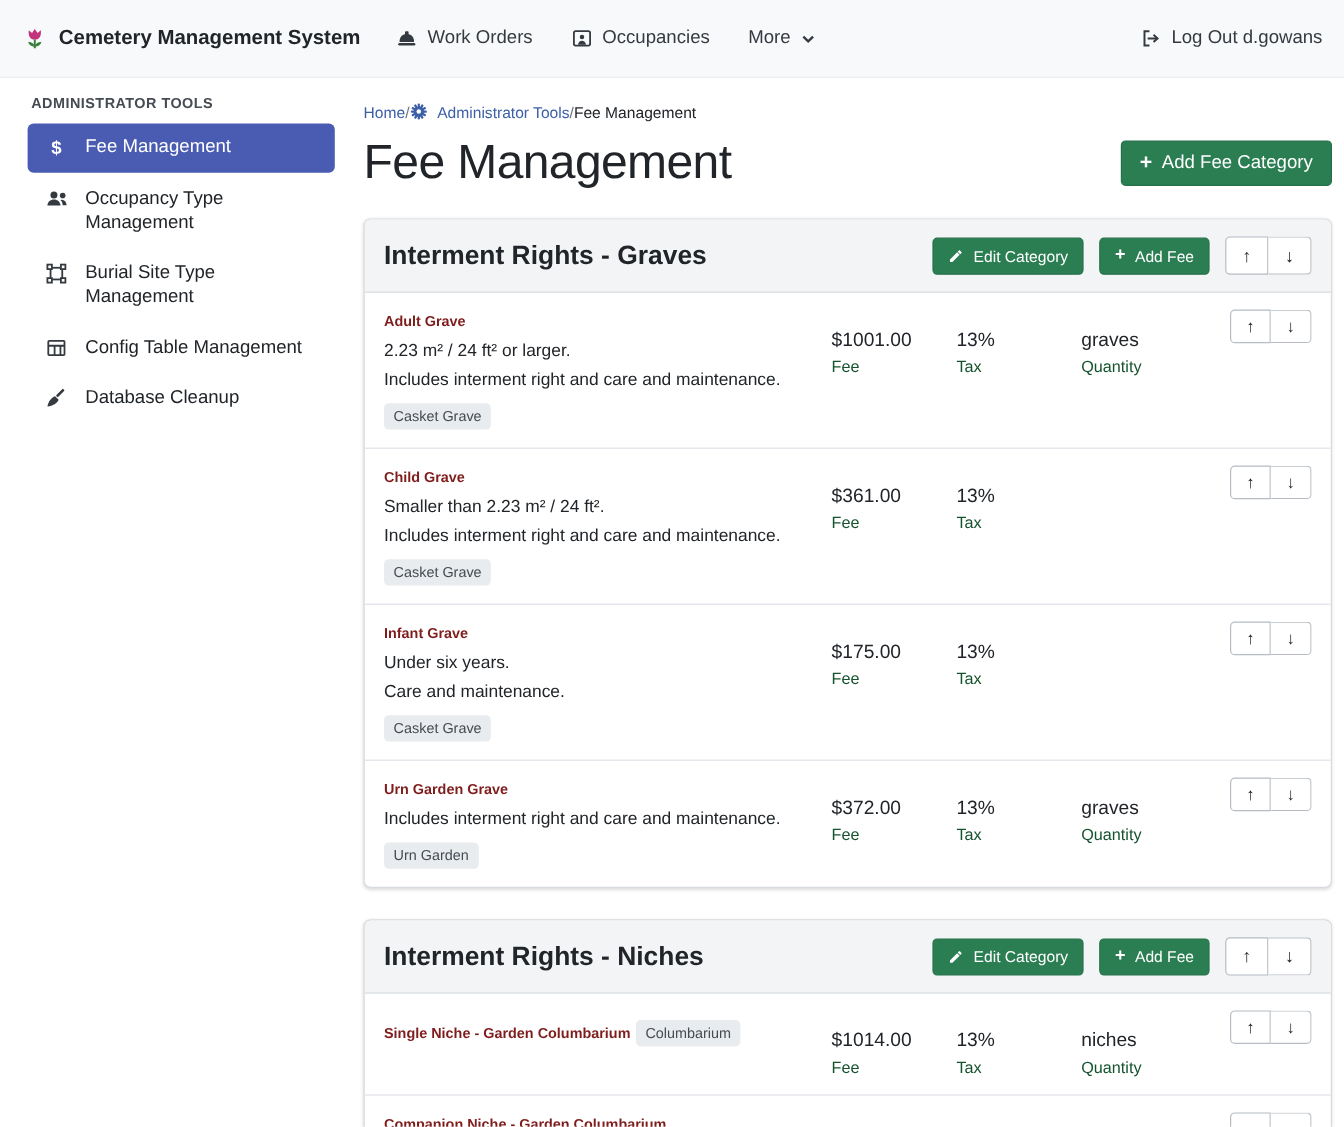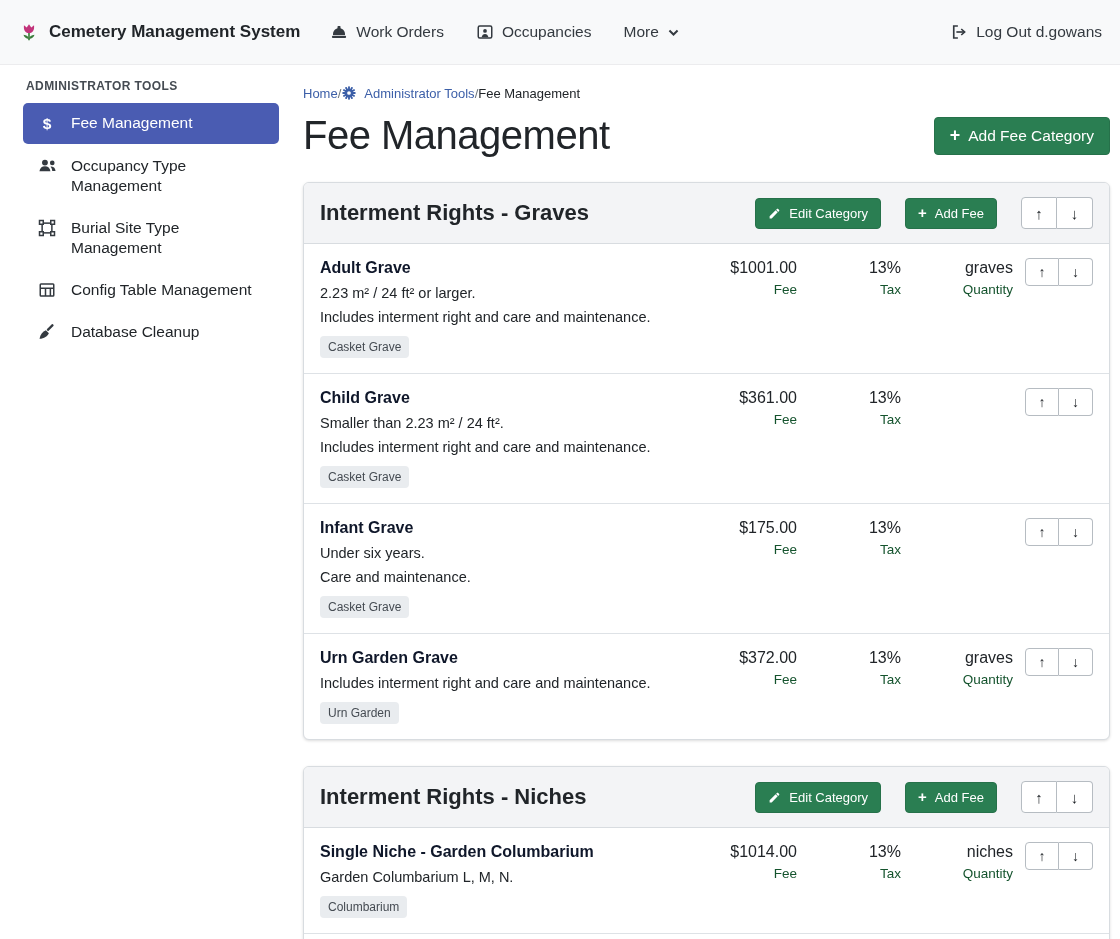--- a/index.html
+++ b/index.html
@@ -78,36 +78,36 @@
   
   .card {
     border: 1px solid #d8dce0; border-radius: 6px; background: #fff;
     box-shadow: 0 1px 3px rgba(0,0,0,.14); margin-bottom: 26px; overflow: hidden;
   }
   .card-header {
     background: #f3f4f6; border-bottom: 1px solid #d8dce0;
     padding: 14px 16px; display: flex; align-items: center; justify-content: space-between;
   }
   .card-title { font-size: 22px; font-weight: 600; color: #212529; }
-  .card-actions { display: flex; gap: 24px; align-items: center; }
+  .card-actions { display: flex; gap: 13px; align-items: center; }
 
   
   .fee-row {
     display: flex; align-items: flex-start;
     padding: 13px 16px 15px; border-bottom: 1px solid #dee2e6;
   }
   .fee-row:last-child { border-bottom: none; }
   .fee-info { flex: 1; padding-right: 10px; min-width: 0; }
-  .fee-name { color: #0f172a; font-weight: 700; font-size: 16px; display: inline-block; cursor: pointer; line-height: 22px; }
+  .fee-name { color: #7f1d1d; font-weight: 700; font-size: 12px; display: inline-block; cursor: pointer; line-height: 22px; }
   .fee-desc { font-size: 14.5px; margin-top: 5px; line-height: 19px; color: #212529; }
   .badge {
     display: inline-block; background: #e9ecef; color: #454b52;
     font-size: 12px; padding: 4px 8px; border-radius: 4px; margin-top: 9px;
   }
-  .fee-col { width: 104px; flex: none; text-align: right; }
+  .fee-col { width: 104px; flex: none; text-align: left; margin-top: 16px; }
   .fee-col.qty { width: 112px; }
   .fee-col .val { font-size: 16px; line-height: 22px; color: #212529; }
   .fee-col .lbl { font-size: 13.5px; color: #14532d; margin-top: 3px; }
   .hidden-cell { visibility: hidden; }
   .row-arrows { margin-left: 12px; flex: none; margin-top: 1px; }
 
   svg { display: block; }
 </style>
 </head>
 <body>
@@ -425,23 +425,20 @@
           <button class="btn-arrow">
                   <span>↓</span>
                 </button>
         </div>
       </div>
     </header>
     <div class="fees">
   <div class="fee-row">
     <div class="fee-info">
       <a class="fee-name">Single Niche - Garden Columbarium</a>
-      <div>
-                  <div class="fee-desc">Garden Columbarium L, M, N.</div>
-                </div>
       <span class="badge">Columbarium</span>
     </div>
     <div class="fee-col">
       <div class="val">$1014.00</div>
       <div class="lbl">Fee</div>
     </div>
     <div class="fee-col">
       <div class="val">13%</div>
       <div class="lbl">Tax</div>
     </div>

